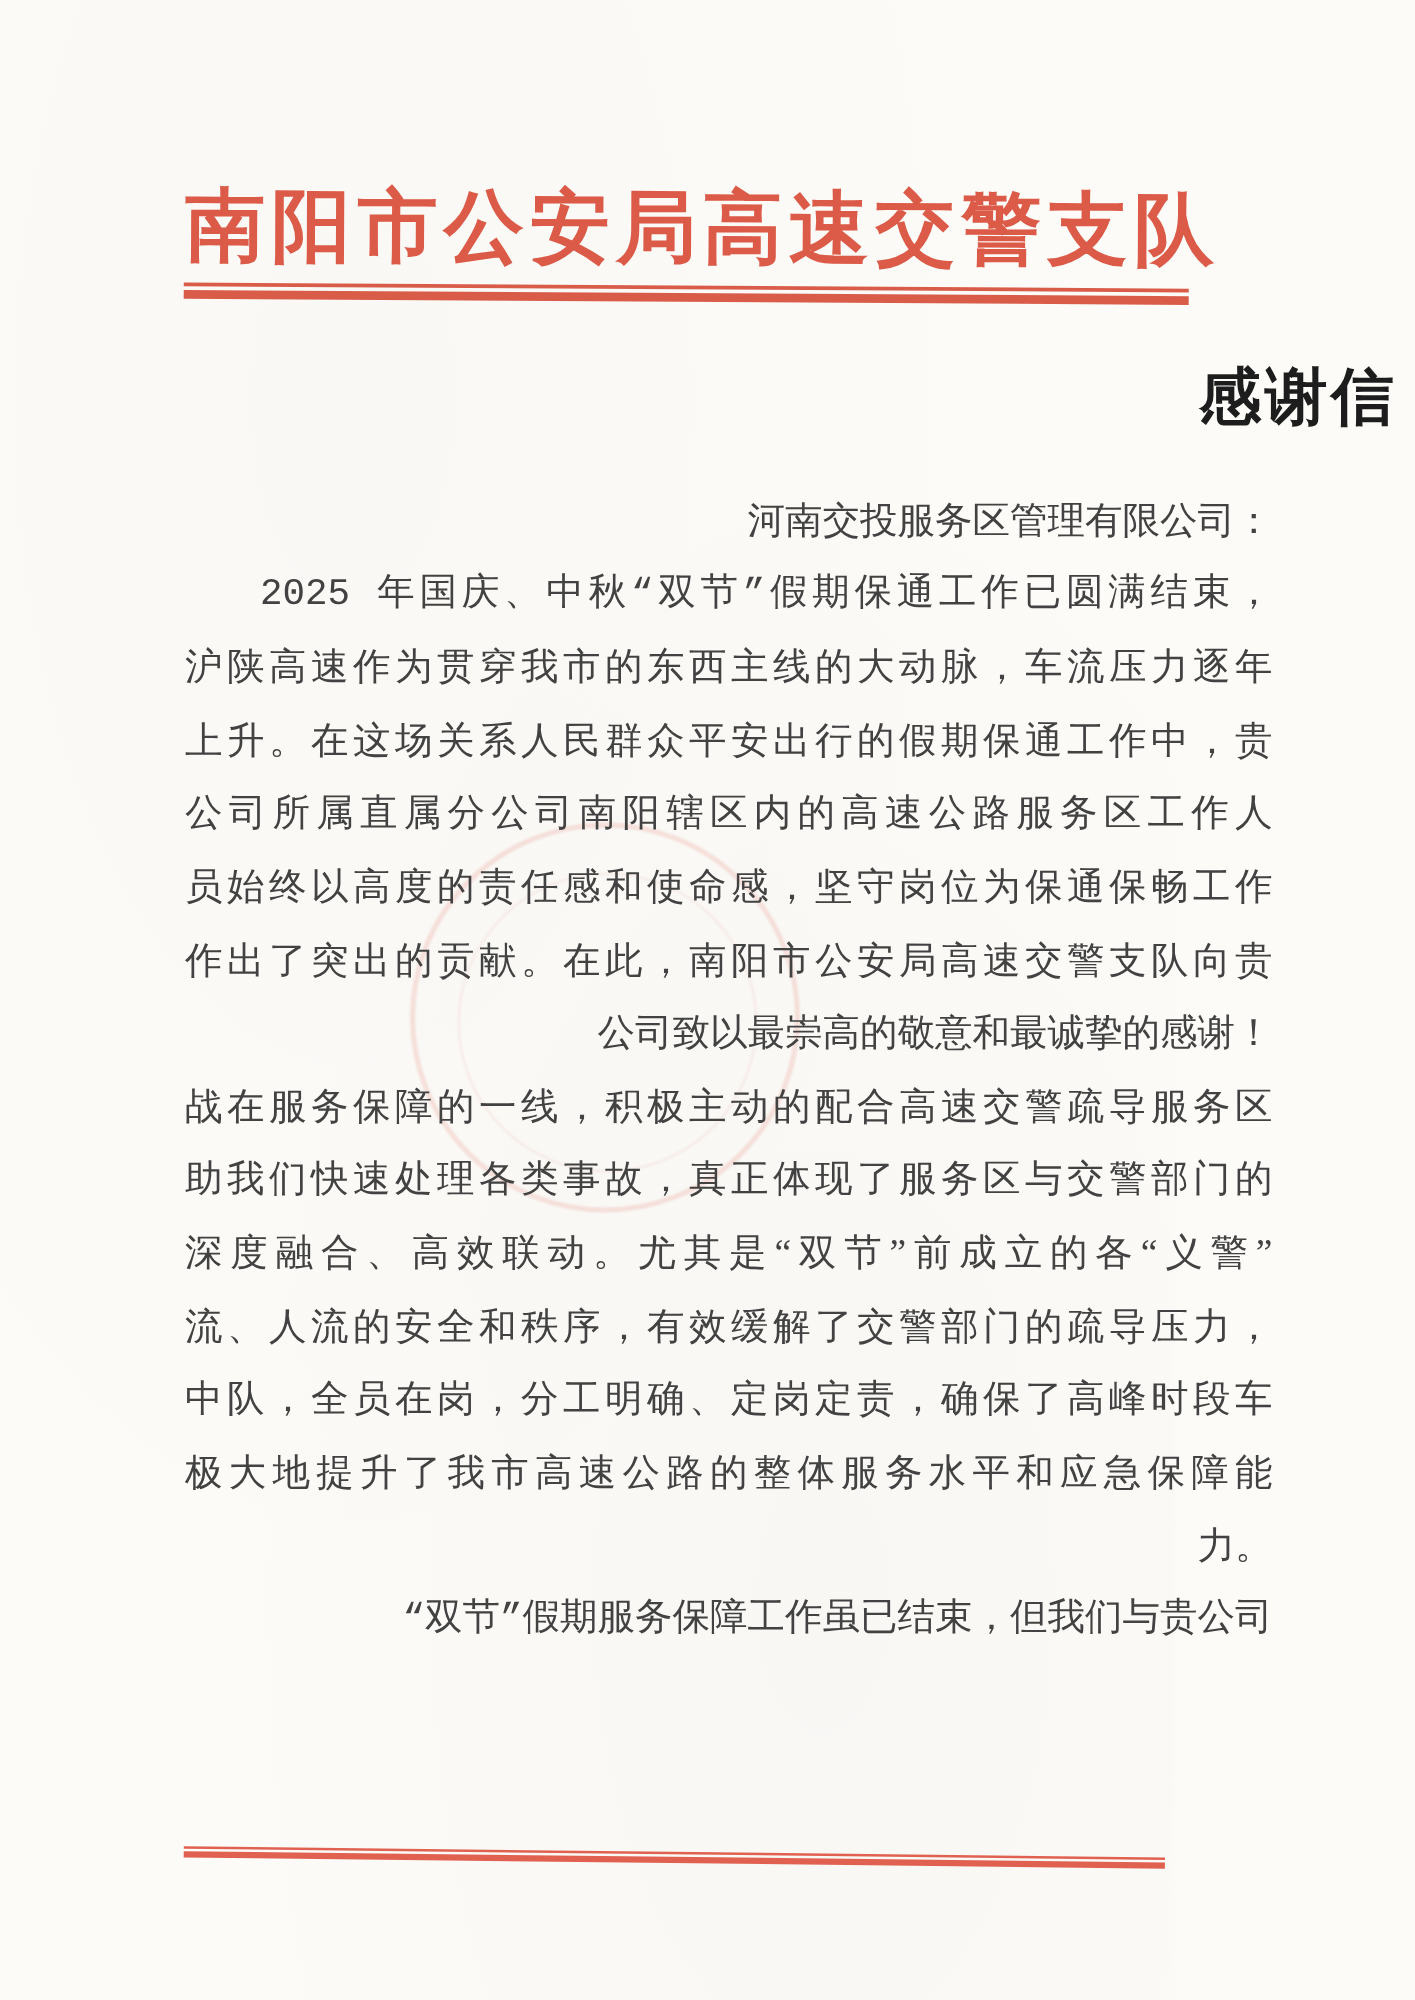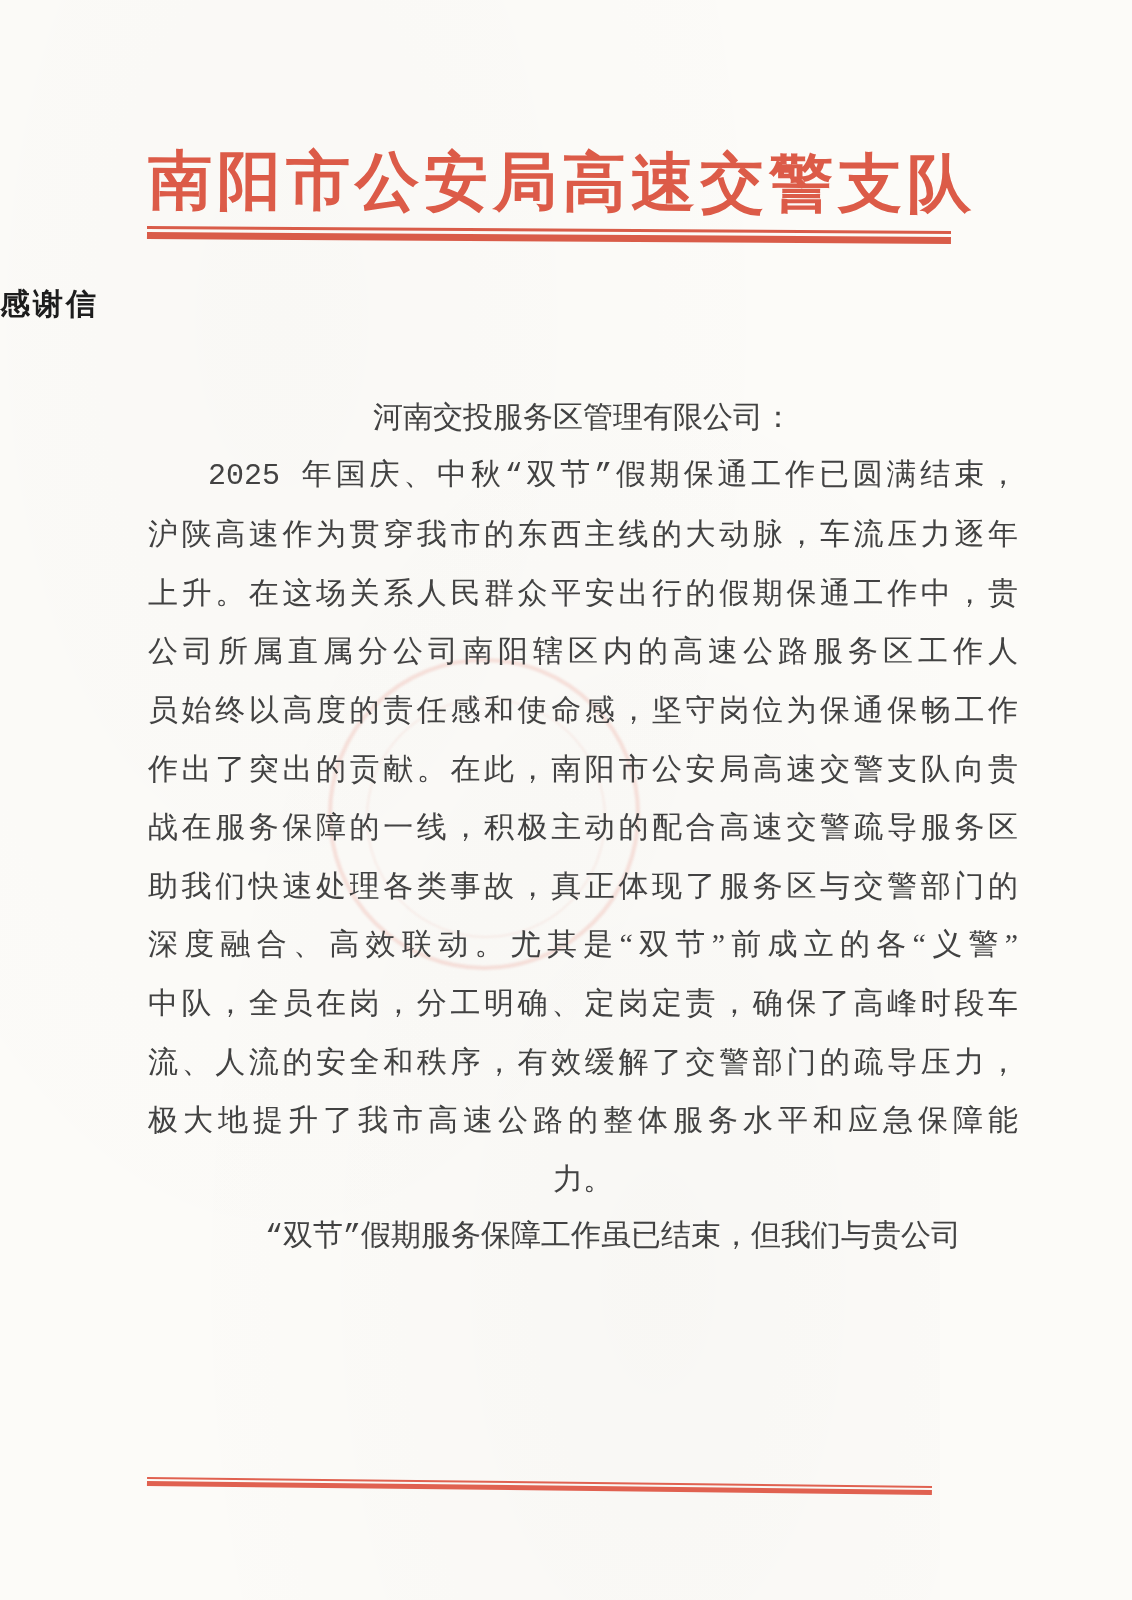--- a/index.html
+++ b/index.html
@@ -50,22 +50,22 @@
   .header-rule .thick {
     height: 7px;
     background: #d95c49;
   }
   
   .letter-title {
     position: absolute;
     left: 0;
     top: 284px;
     width: 1118px;
-    text-align: left;
-    font-size: 30px;
+    text-align: right;
+    font-size: 50px;
     font-weight: bold;
     letter-spacing: 3px;
     color: #1d1d1d;
   }
   
   .stamp-bleed {
     position: absolute;
     left: 328px;
     top: 658px;
     width: 312px;
@@ -90,21 +90,21 @@
     left: 148px;
     top: 388px;
     width: 870px;
     color: #424242;
     font-size: 30px;
   }
   .line {
     height: 58.6px;
     line-height: 58.6px;
     white-space: nowrap;
-    text-align: center;
+    text-align: right;
   }
   .line.fill {
     white-space: normal;
     text-align: justify;
     text-align-last: justify;
     text-justify: inter-character;
     overflow: hidden;
   }
   .line.indent { text-indent: 2em; font-family: Liberation Mono, monospace; }
   
@@ -144,25 +144,26 @@
   <div class="stamp-bleed"></div>
 
   <div class="letter-body">
     <div class="line">河南交投服务区管理有限公司：</div>
     <div class="line fill indent">2025 年国庆、中秋“双节”假期保通工作已圆满结束，</div>
     <div class="line fill">沪陕高速作为贯穿我市的东西主线的大动脉，车流压力逐年</div>
     <div class="line fill">上升。在这场关系人民群众平安出行的假期保通工作中，贵</div>
     <div class="line fill">公司所属直属分公司南阳辖区内的高速公路服务区工作人</div>
     <div class="line fill">员始终以高度的责任感和使命感，坚守岗位为保通保畅工作</div>
     <div class="line fill">作出了突出的贡献。在此，南阳市公安局高速交警支队向贵</div>
+    <div class="line">公司致以最崇高的敬意和最诚挚的感谢！</div>
     <div class="line fill">战在服务保障的一线，积极主动的配合高速交警疏导服务区</div>
     <div class="line fill">助我们快速处理各类事故，真正体现了服务区与交警部门的</div>
     <div class="line fill">深度融合、高效联动。尤其是“双节”前成立的各“义警”</div>
+    <div class="line fill">流、人流的安全和秩序，有效缓解了交警部门的疏导压力，</div>
     <div class="line fill">中队，全员在岗，分工明确、定岗定责，确保了高峰时段车</div>
-    <div class="line fill">流、人流的安全和秩序，有效缓解了交警部门的疏导压力，</div>
     <div class="line fill">极大地提升了我市高速公路的整体服务水平和应急保障能</div>
     <div class="line">力。</div>
     <div class="line indent">“双节”假期服务保障工作虽已结束，但我们与贵公司</div>
   </div>
 
   <div class="footer-rule">
     <div class="thin"></div>
     <div class="gap"></div>
     <div class="thick"></div>
   </div>

